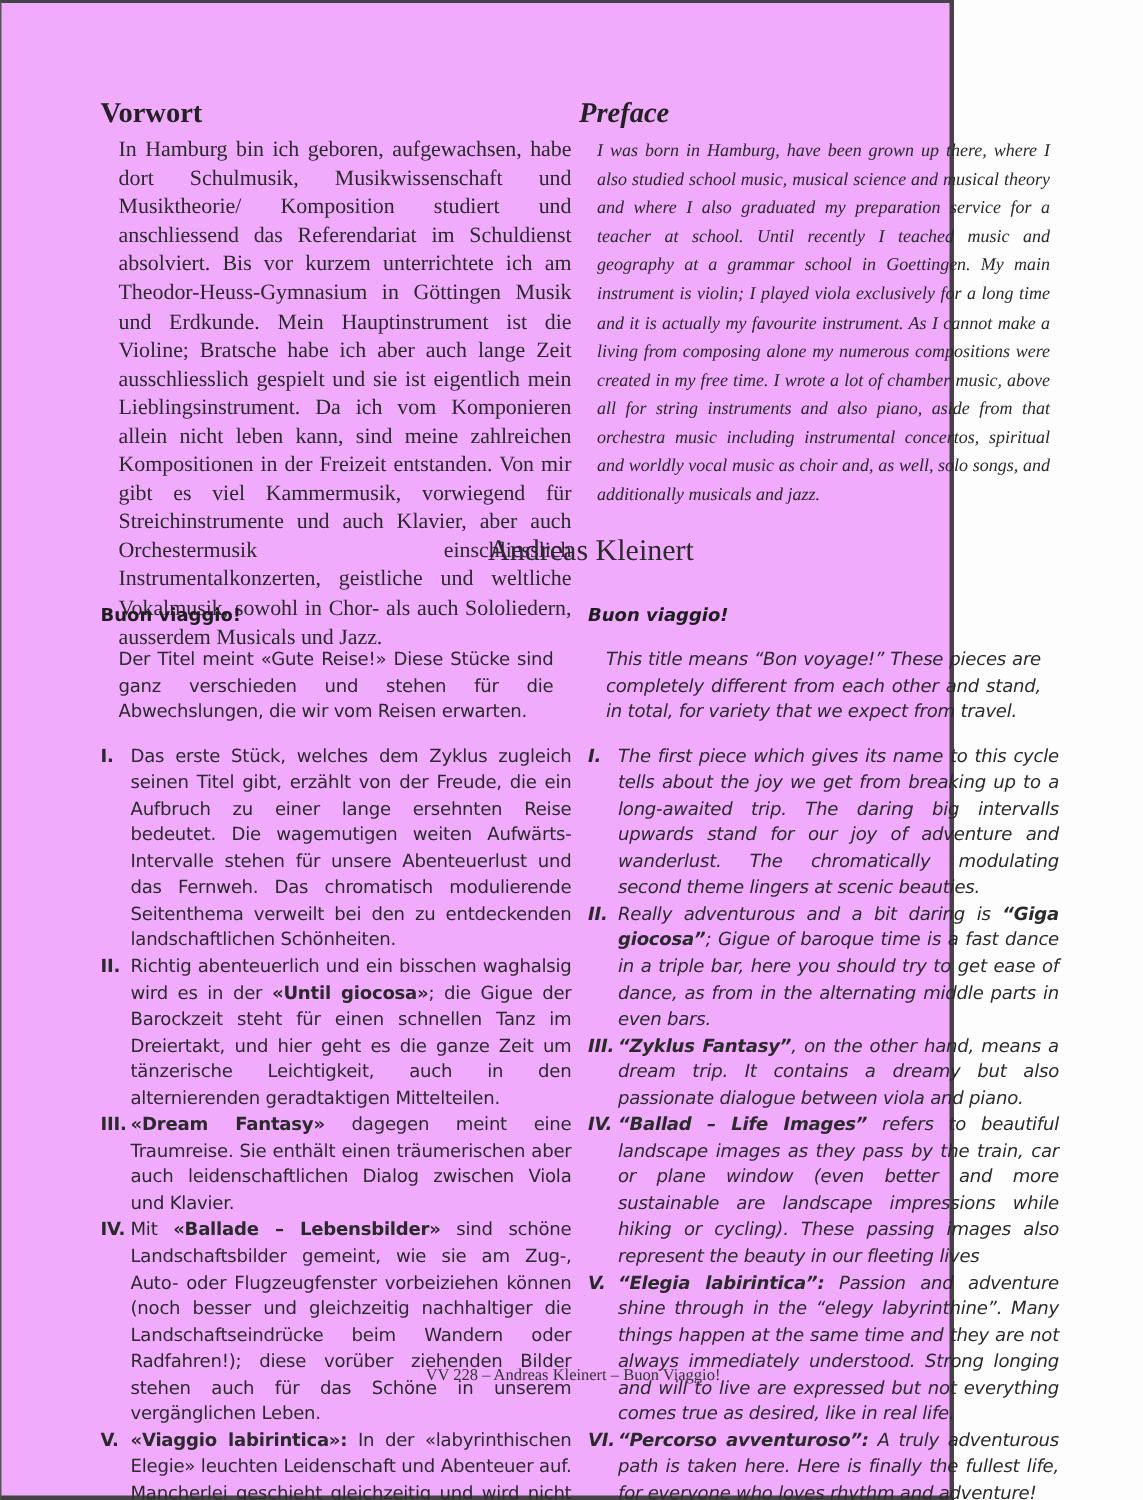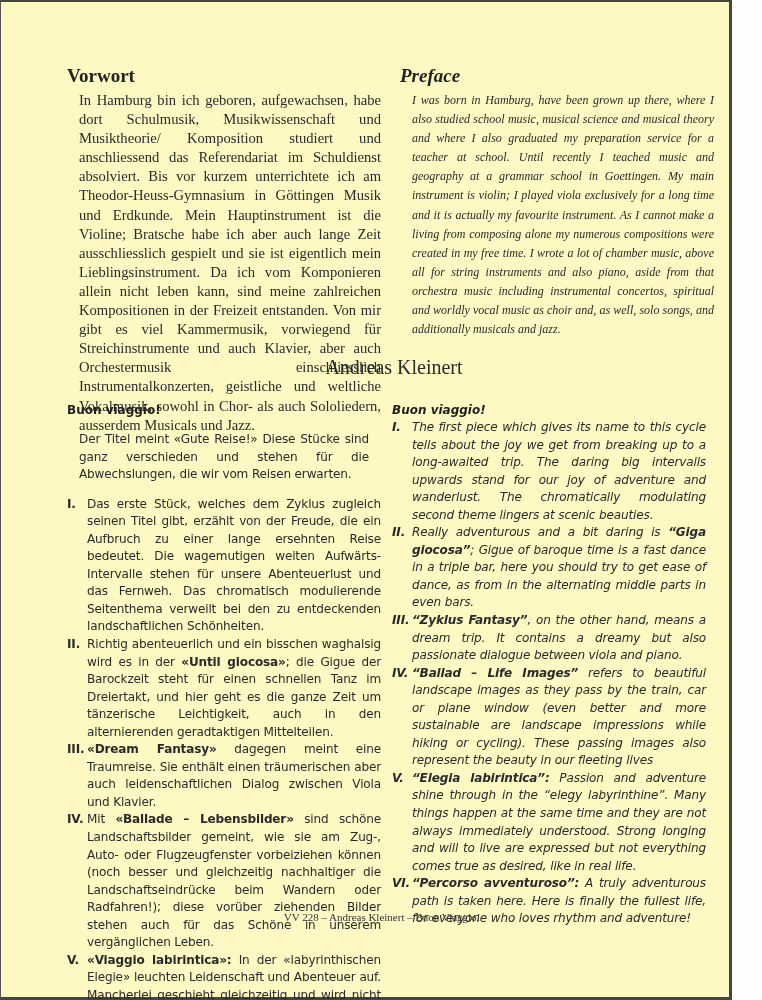--- a/index.html
+++ b/index.html
@@ -1,25 +1,25 @@
 <!DOCTYPE html>
 <html><head>
   <meta charset="utf-8">
   <style>
     html, body { margin: 0; padding: 0; }
     body {
       width: 762px; height: 1000px; position: relative; overflow: hidden;
       background: #fdfdfd; color: #1e1e1e;
     }
     .page {
-      position: absolute; left: 0; top: 0; width: 732px; height: 1000px;
+      position: absolute; left: 0; top: 0; width: 636px; height: 1000px;
       box-sizing: border-box;
       border-left: 1px solid #555; border-top: 2px solid #444;
       border-right: 3px solid #444; border-bottom: 3px solid #444;
-      background: #fef9c3;
+      background: #f0abfc;
     }
     .col { position: absolute; width: 314px; }
     .serif { font-family: "Liberation Serif", "DejaVu Serif", serif; }
     .sans { font-family: "DejaVu Sans", "Liberation Sans", sans-serif; }
     h1.h-top {
       margin: 0; font-size: 19px; font-weight: bold; line-height: 24px; color: #222;
     }
     h1.h-top.it { font-style: italic; }
     .top-body {
       margin: 3px 0 0 12px; font-size: 14.6px; line-height: 19.1px;
@@ -54,21 +54,21 @@
 </head>
 <body>
 
 <div class="page">
 
   <div class="col serif" style="left:66px; top:62px;">
     <h1 class="h-top">Vorwort</h1>
     <p class="top-body">In Hamburg bin ich geboren, aufgewachsen, habe dort Schulmusik, Musikwissenschaft und Musiktheorie/ Komposition studiert und anschliessend das Referendariat im Schuldienst absolviert. Bis vor kurzem unterrichtete ich am Theodor-Heuss-Gymnasium in Göttingen Musik und Erdkunde. Mein Hauptinstrument ist die Violine; Bratsche habe ich aber auch lange Zeit ausschliesslich gespielt und sie ist eigentlich mein Lieblingsinstrument. Da ich vom Komponieren allein nicht leben kann, sind meine zahlreichen Kompositionen in der Freizeit entstanden. Von mir gibt es viel Kammermusik, vorwiegend für Streichinstrumente und auch Klavier, aber auch Orchestermusik einschliesslich Instrumentalkonzerten, geistliche und weltliche Vokalmusik, sowohl in Chor- als auch Sololiedern, ausserdem Musicals und Jazz.</p>
   </div>
 
-  <div class="col serif" style="left:399px; top:62px;">
+  <div class="col serif" style="left:385px; top:62px;">
     <h1 class="h-top it">Preface</h1>
     <p class="top-body it">I was born in Hamburg, have been grown up there, where I also studied school music, musical science and musical theory and where I also graduated my preparation service for a teacher at school. Until recently I teached music and geography at a grammar school in Goettingen. My main instrument is violin; I played viola exclusively for a long time and it is actually my favourite instrument. As I cannot make a living from composing alone my numerous compositions were created in my free time. I wrote a lot of chamber music, above all for string instruments and also piano, aside from that orchestra music including instrumental concertos, spiritual and worldly vocal music as choir and, as well, solo songs, and additionally musicals and jazz.</p>
   </div>
 
   <div class="author serif">Andreas Kleinert</div>
 
   <div class="col sans" style="left:66px; top:399px;">
     <h2 class="h-bot">Buon viaggio!</h2>
     <div class="bot-body">
       <p class="intro">Der Titel meint «Gute Reise!» Diese Stücke sind ganz verschieden und stehen für die Abwechslungen, die wir vom Reisen erwarten.</p>
@@ -89,20 +89,21 @@
           <span class="num">V.</span><span class="b">«Viaggio labirintica»:</span><span> In der «labyrinthischen Elegie» leuchten Leidenschaft und Abenteuer auf. Mancherlei geschieht gleichzeitig und wird nicht immer gleich verstanden. Starke Sehnsucht und Lebenswille drücken sich aus; aber nicht alles erfüllt sich wie gewünscht, wie im wirklichen Leben.</span>
         </li>
 
       </ol>
     </div>
   </div>
 
   <div class="col sans" style="left:391px; top:399px;">
     <h2 class="h-bot it">Buon viaggio!</h2>
     <div class="bot-body it">
+      <p class="intro">This title means “Bon voyage!” These pieces are completely different from each other and stand, in total, for variety that we expect from travel.</p>
       <ol class="items">
         <li>
           <span class="num">I.</span><span>The first piece which gives its name to this cycle tells about the joy we get from breaking up to a long-awaited trip. The daring big intervalls upwards stand for our joy of adventure and wanderlust. The chromatically modulating second theme lingers at scenic beauties.</span>
         </li>
         <li>
           <span class="num">II.</span><span>Really adventurous and a bit daring is </span><span class="b">“Giga giocosa”</span><span>; Gigue of baroque time is a fast dance in a triple bar, here you should try to get ease of dance, as from in the alternating middle parts in even bars.</span>
         </li>
         <li>
           <span class="num">III.</span><span class="b">“Zyklus Fantasy”</span><span>, on the other hand, means a dream trip. It contains a dreamy but also passionate dialogue between viola and piano.</span>
         </li>

